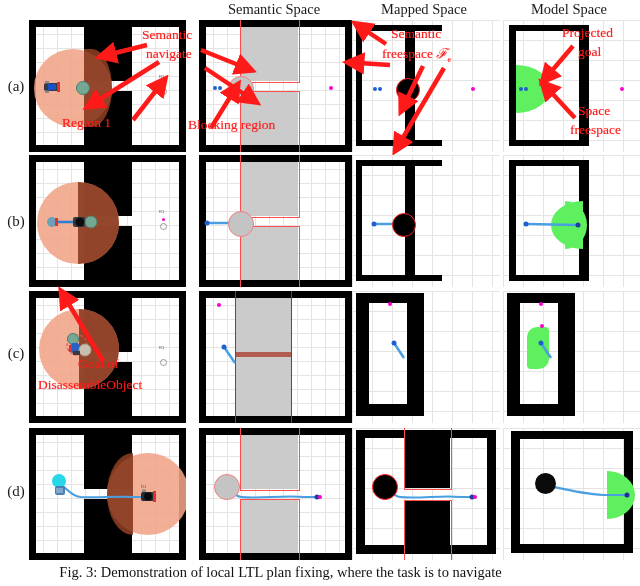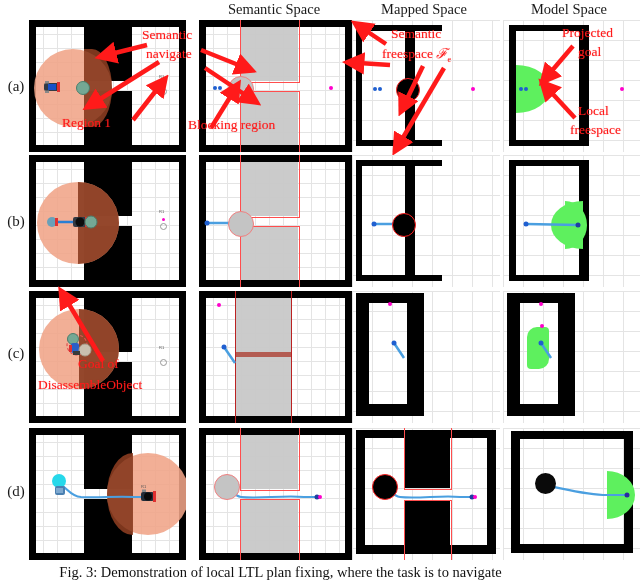--- a/index.html
+++ b/index.html
@@ -271,21 +271,21 @@
     <div class="dot magenta" style="left:117px; top:67px; width:4px; height:4px;"></div>
   </div>
 
   <svg style="position:absolute;left:500px;top:18px;" width="140" height="140">
     <line x1="73" y1="28" x2="50" y2="55" stroke="#ff1a1a" stroke-width="4.5" marker-end="url(#ah)"></line>
     <line x1="75" y1="100" x2="50" y2="73" stroke="#ff1a1a" stroke-width="4.5" marker-end="url(#ah)"></line>
   </svg>
 
   <div class="anno" style="left:562px; top:26px;">Projected</div>
   <div class="anno" style="left:578px; top:45px;">goal</div>
-  <div class="anno" style="left:578px; top:104px;">Local</div>
+  <div class="anno" style="left:578px; top:104px;">Space</div>
   <div class="anno" style="left:570px; top:123px;">freespace</div>
 
   <div class="panel" style="left:29px; top:155px; width:157px; height:132px;">
     <div class="gridbg"></div>
     <div class="wall" style="left:0;   top:0;     width:157px; height:7px;"></div>
     <div class="wall" style="left:0;   top:125px; width:157px; height:7px;"></div>
     <div class="wall" style="left:0;   top:0;     width:7px;   height:132px;"></div>
     <div class="wall" style="left:150px;top:0;    width:7px;   height:132px;"></div>
     <div class="wall" style="left:55px; top:7px;  width:48px; height:54px;"></div>
     <div class="wall" style="left:55px; top:71px; width:48px; height:54px;"></div>

